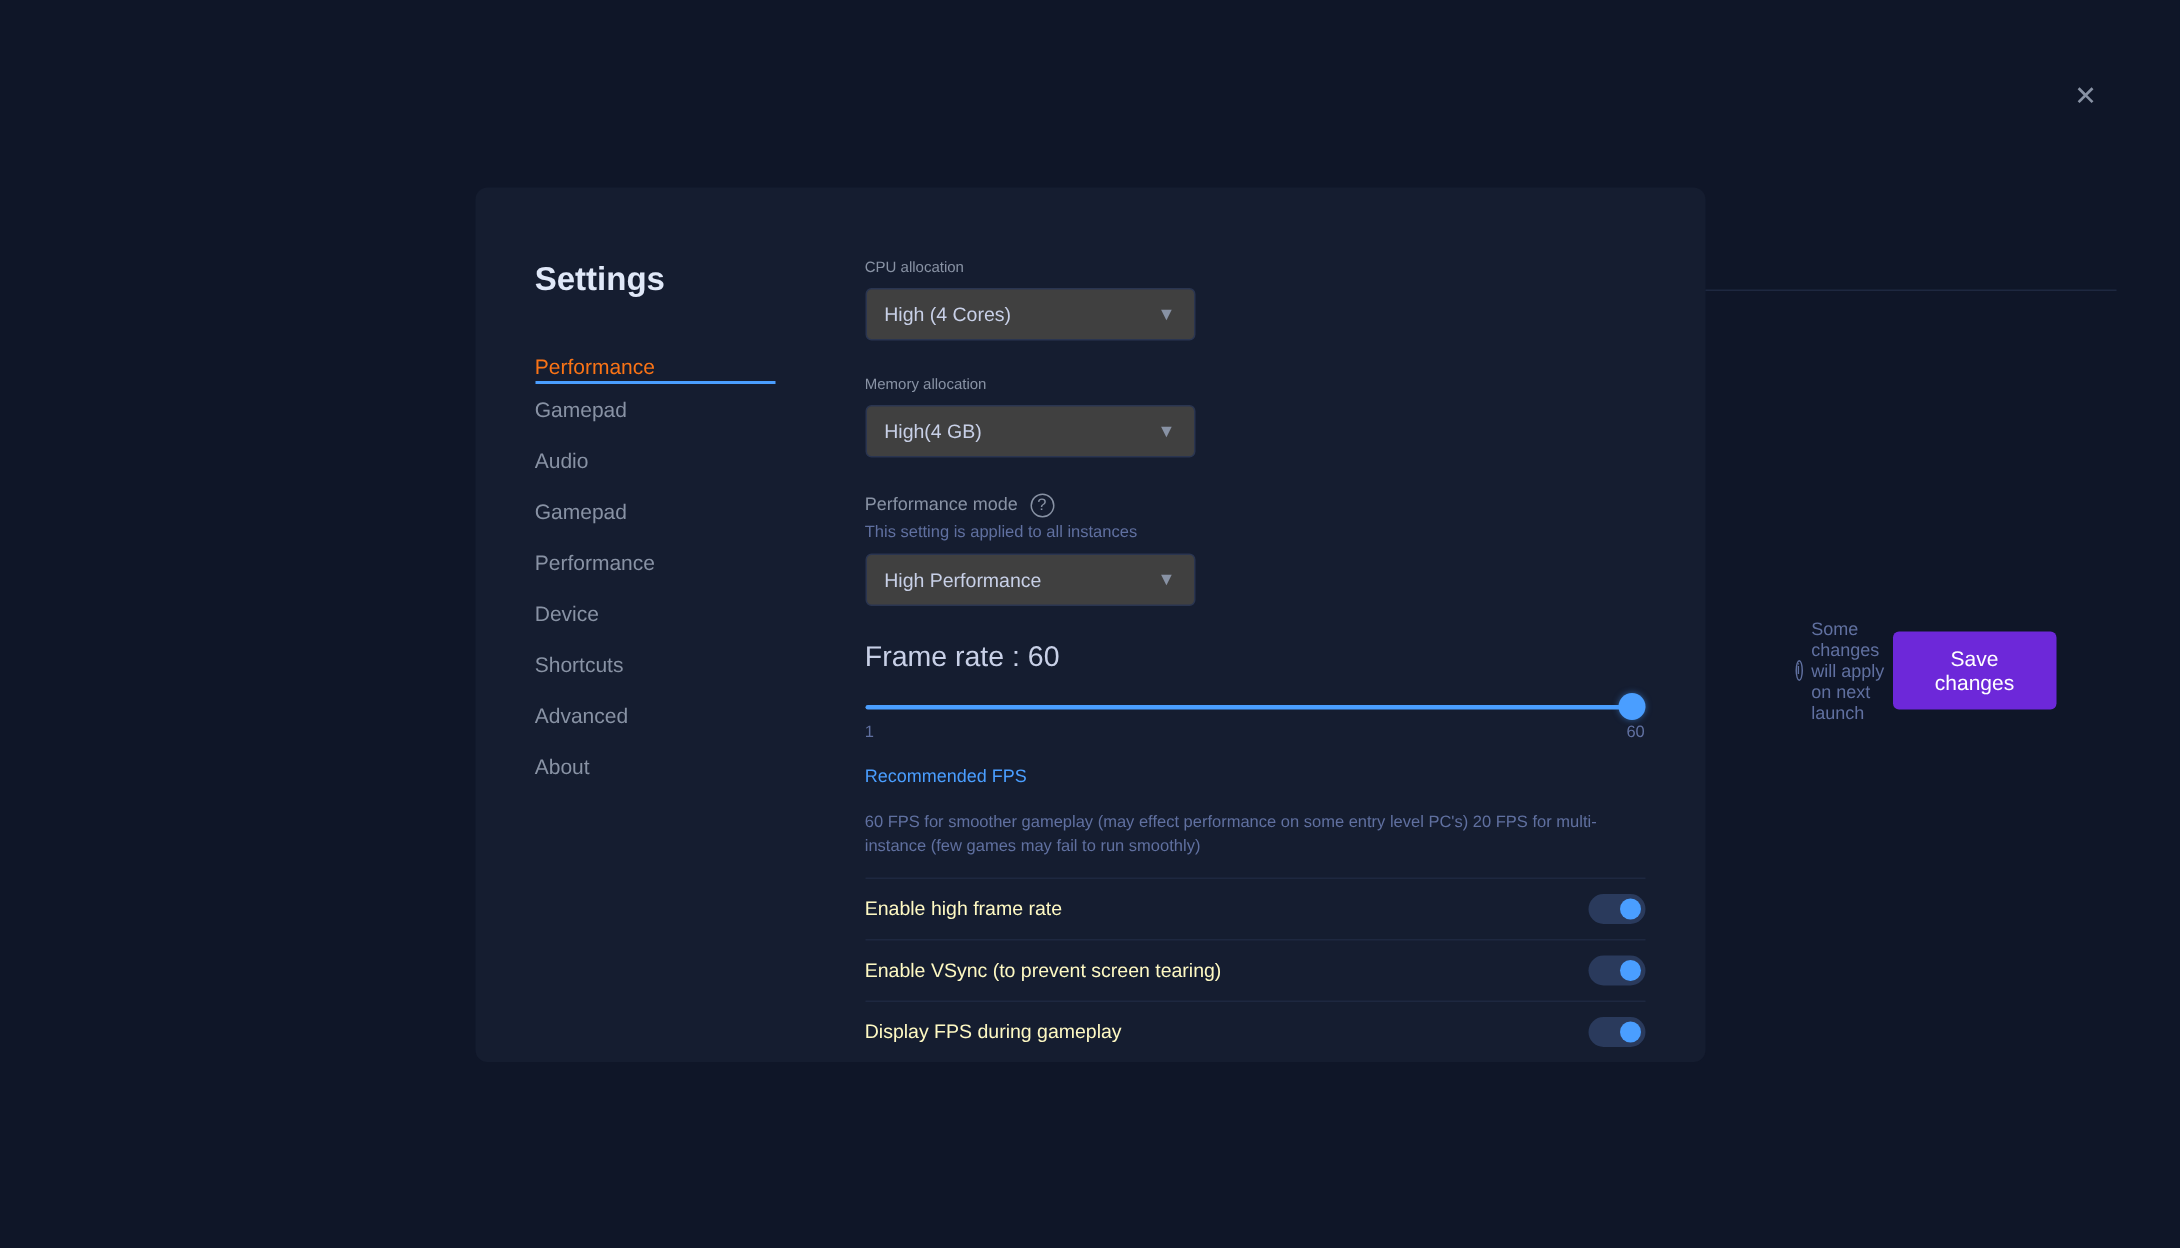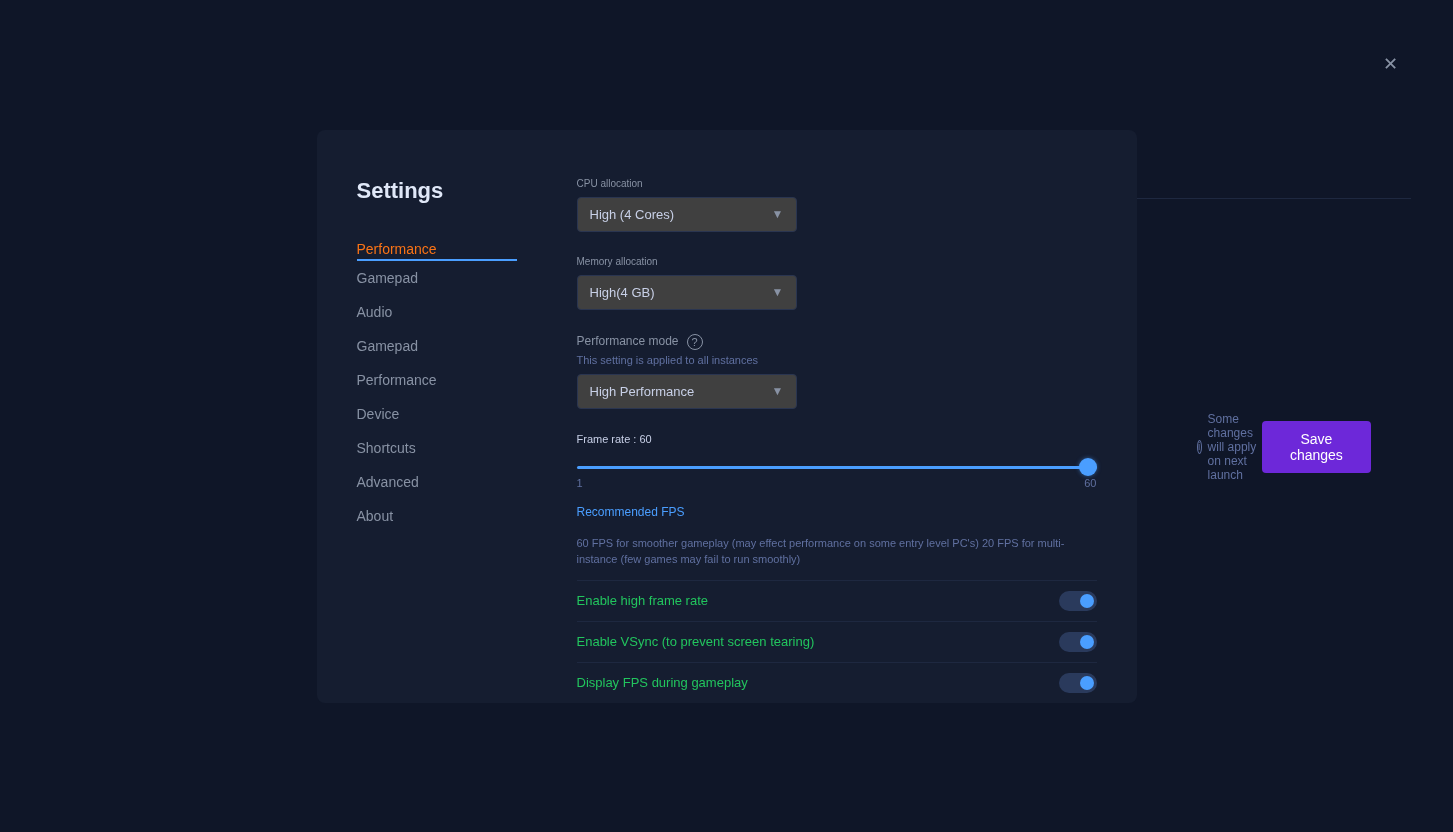--- a/index.html
+++ b/index.html
@@ -128,21 +128,21 @@
       font-size: 11px;
       color: #6070a0;
       margin-bottom: 8px;
     }
 
     .frame-rate-section {
       margin-top: 20px;
     }
 
     .frame-rate-label {
-      font-size: 11px;
+      font-size: 19px;
       color: #c8d0e7;
       margin-bottom: 10px;
     }
 
     .slider-container {
       position: relative;
       width: 520px;
       margin-bottom: 4px;
     }
 
@@ -198,21 +198,21 @@
       display: flex;
       align-items: center;
       justify-content: space-between;
       padding: 10px 0;
       border-top: 1px solid #1e2840;
       max-width: 520px;
     }
 
     .toggle-label {
       font-size: 13px;
-      color: #22c55e;
+      color: #fef9c3;
     }
 
     .toggle {
       width: 38px;
       height: 20px;
       background: #2a3a5c;
       border-radius: 10px;
       position: relative;
       cursor: pointer;
       flex-shrink: 0;

